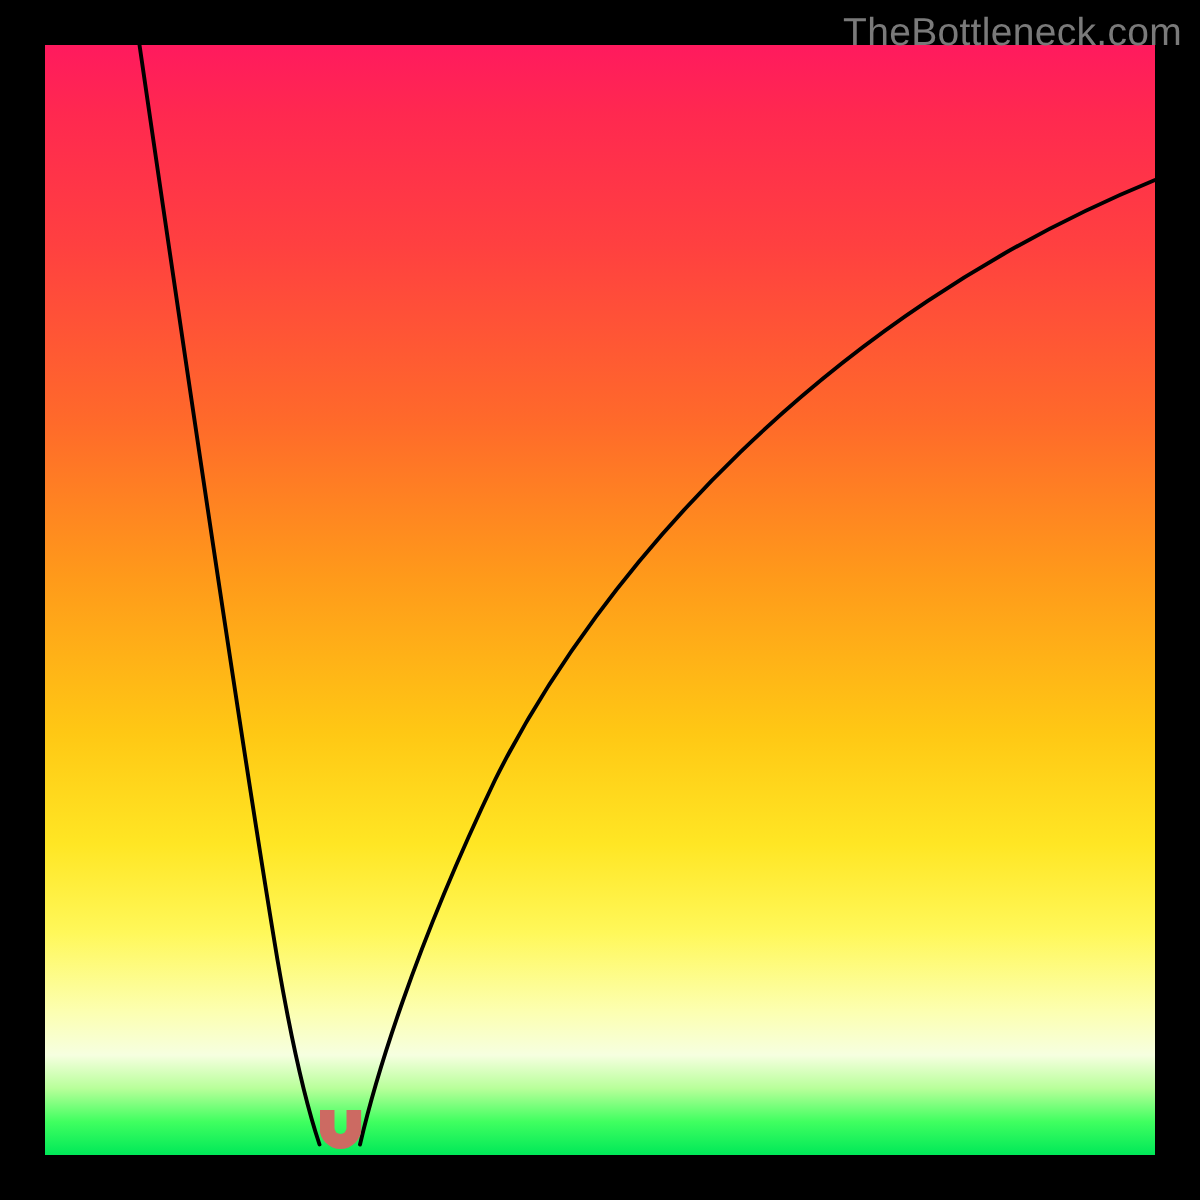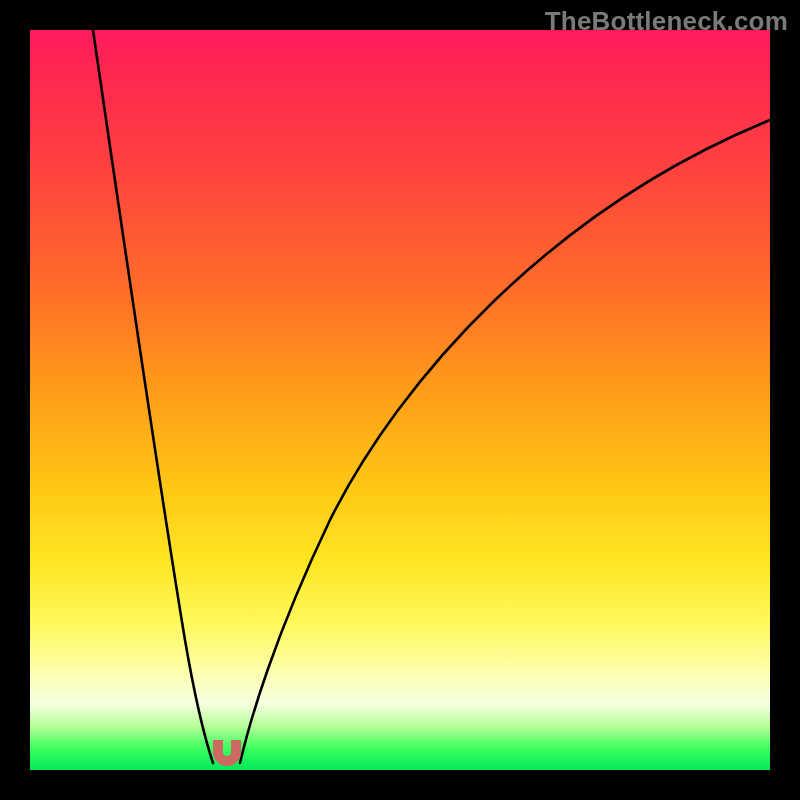--- a/index.html
+++ b/index.html
@@ -58,21 +58,21 @@
     border-radius: 0 0 14px 14px;
     box-sizing: border-box;
   }
   .watermark {
     position: absolute;
     top: 6px;
     right: 12px;
     color: #7a7a7a;
     font-size: 26px;
     letter-spacing: 0.2px;
-    font-weight: 700;
+    font-weight: 400;
   }
 </style>
 </head>
 <body>
 
 <div class="frame">
 
   <div class="plot">
 
     <svg class="curves" viewBox="0 0 740 740" preserveAspectRatio="none">

